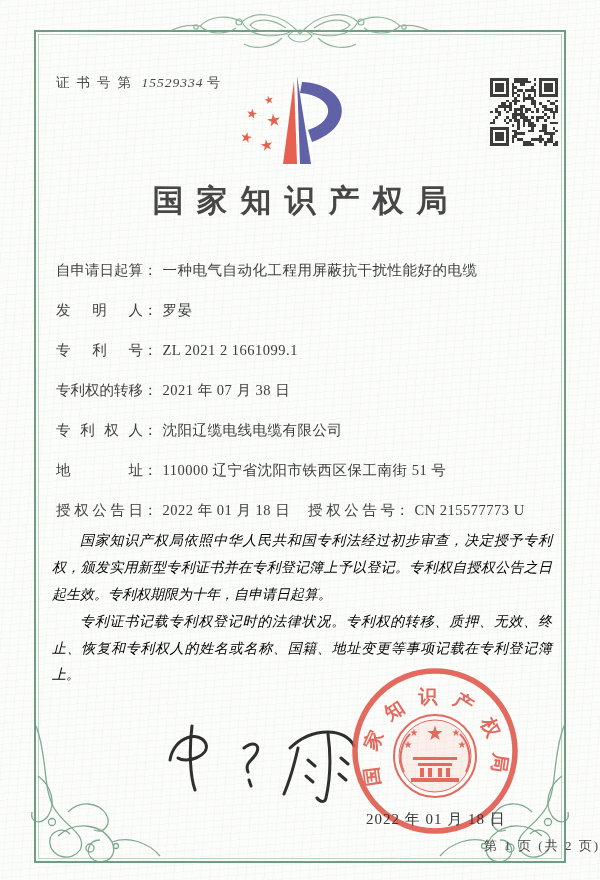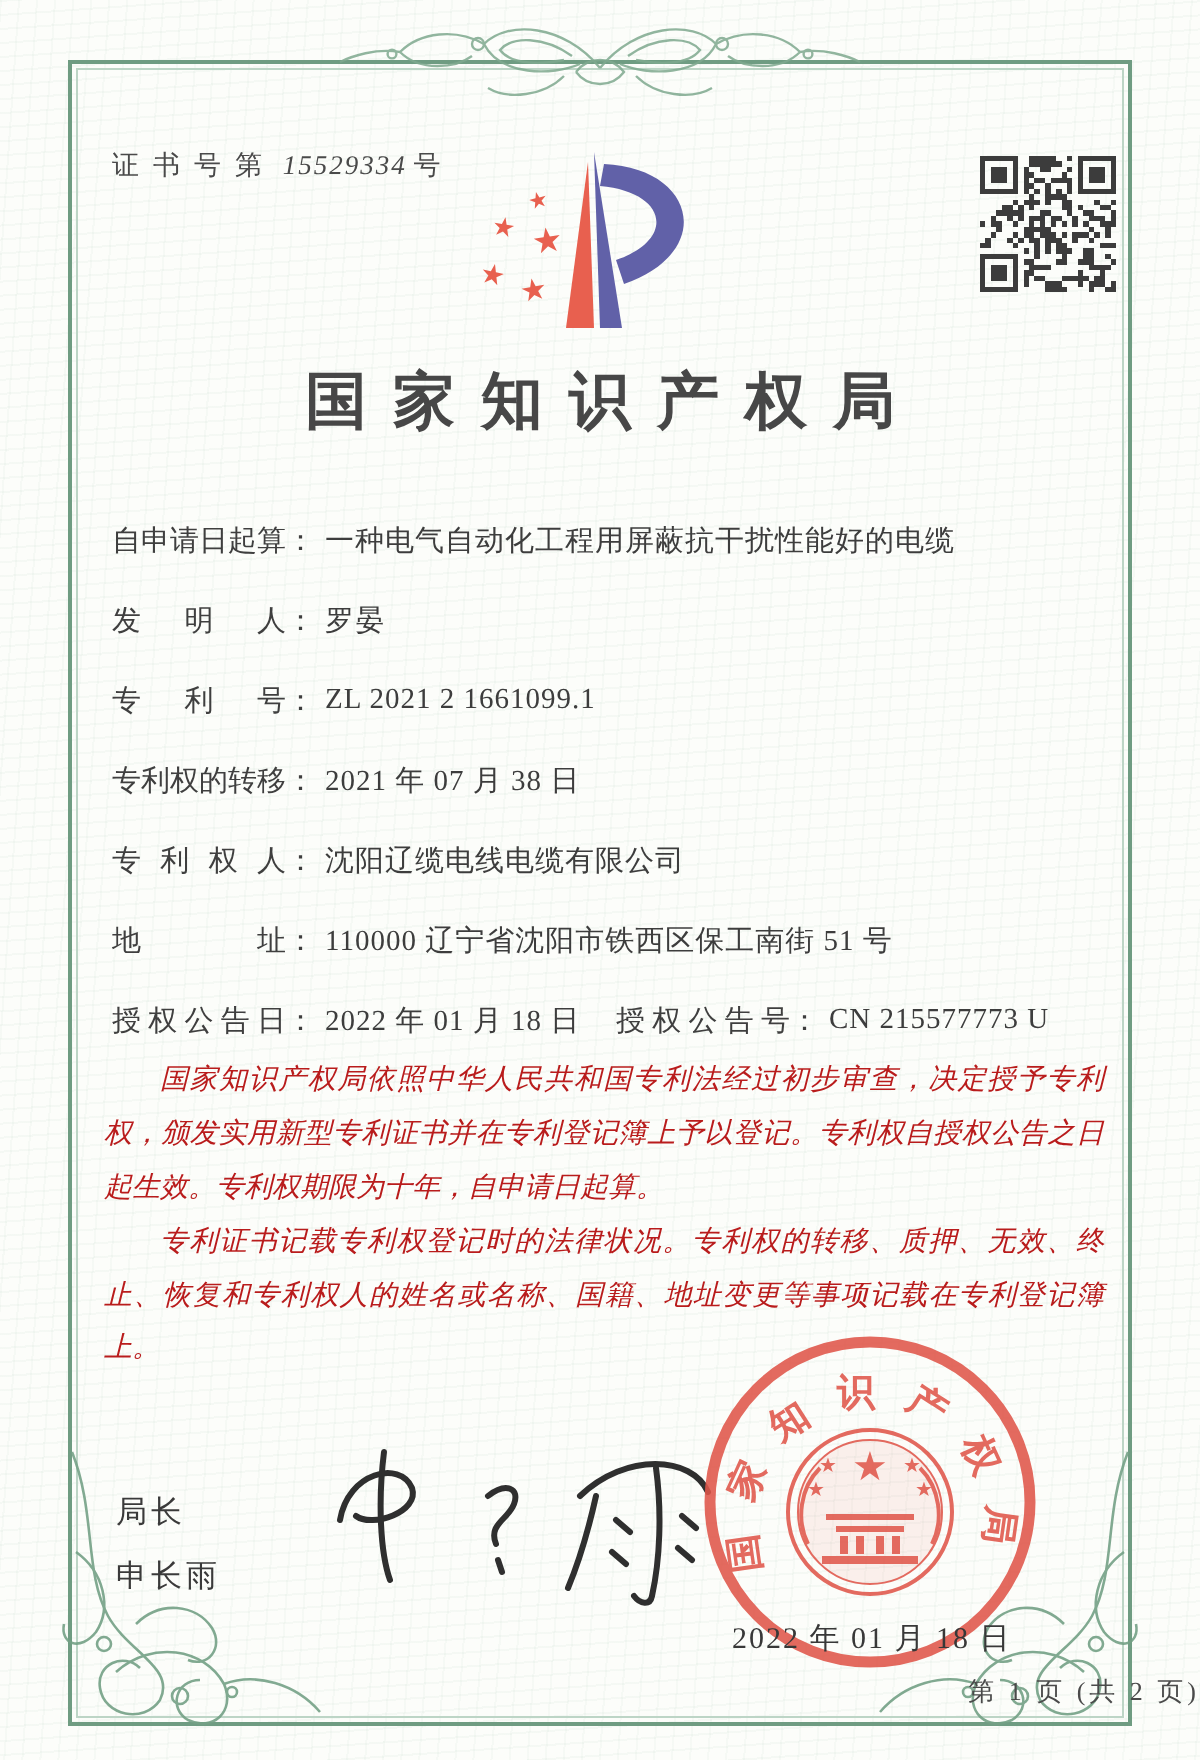--- a/index.html
+++ b/index.html
@@ -40,21 +40,21 @@
   .row-inline{ display:flex; align-items:center; }
   .flabel{
     display:inline-block; width:87px; text-align:justify; text-align-last:justify;
     color:#3f3f3f; flex:none;
   }
   .colon{ flex:none; }
   .fvalue{ margin-left:5px; letter-spacing:0.5px; white-space:nowrap; }
   .grant-left{ width:252px; }
   .paras{
     position:absolute; left:52px; right:48px; top:528px;
-    font-size:14px; line-height:1.92; color:#b91c1c; text-align:justify;
+    font-size:14px; line-height:1.92; color:#000000; text-align:justify;
     font-style:italic;
   }
   .paras p{ margin:0; text-indent:2em; }
   .director{ position:absolute; left:58px; top:746px; font-size:15.5px; color:#3a3a3a; }
   .director div{ margin-bottom:11px; letter-spacing:2px; }
   .sig{ position:absolute; left:148px; top:718px; }
   .seal{ position:absolute; left:348px; top:664px; width:174px; height:174px; }
   .seal-date{
     position:absolute; left:366px; top:810px; font-size:15px; color:#383838;
     letter-spacing:1px; white-space:nowrap;
@@ -476,24 +476,20 @@
         <span class="fvalue">CN 215577773 U</span>
       </span>
     </div>
   </div>
 
   <div class="paras">
     <p>国家知识产权局依照中华人民共和国专利法经过初步审查，决定授予专利权，颁发实用新型专利证书并在专利登记簿上予以登记。专利权自授权公告之日起生效。专利权期限为十年，自申请日起算。</p>
     <p>专利证书记载专利权登记时的法律状况。专利权的转移、质押、无效、终止、恢复和专利权人的姓名或名称、国籍、地址变更等事项记载在专利登记簿上。</p>
   </div>
 
-  <div class="director">
-    <div>局长</div>
-    <div>申长雨</div>
-  </div>
 
   <svg class="sig" width="215" height="92" viewBox="0 0 215 92">
     <g stroke="#2f2f2f" stroke-width="3" fill="none" stroke-linecap="round">
       <path d="M22,42 C26,18 52,12 58,26 C62,38 38,46 30,40"></path>
       <path d="M44,8 C41,32 42,58 47,72"></path>
       <path d="M96,30 C105,23 112,26 109,34 C106,42 96,44 100,54"></path>
       <path d="M101,62 l2,6"></path>
       <path d="M142,30 C165,8 198,10 206,28"></path>
       <path d="M150,30 C146,48 141,64 136,76"></path>
       <path d="M180,16 C183,38 182,62 178,80 C177,85 172,84 169,80"></path>

